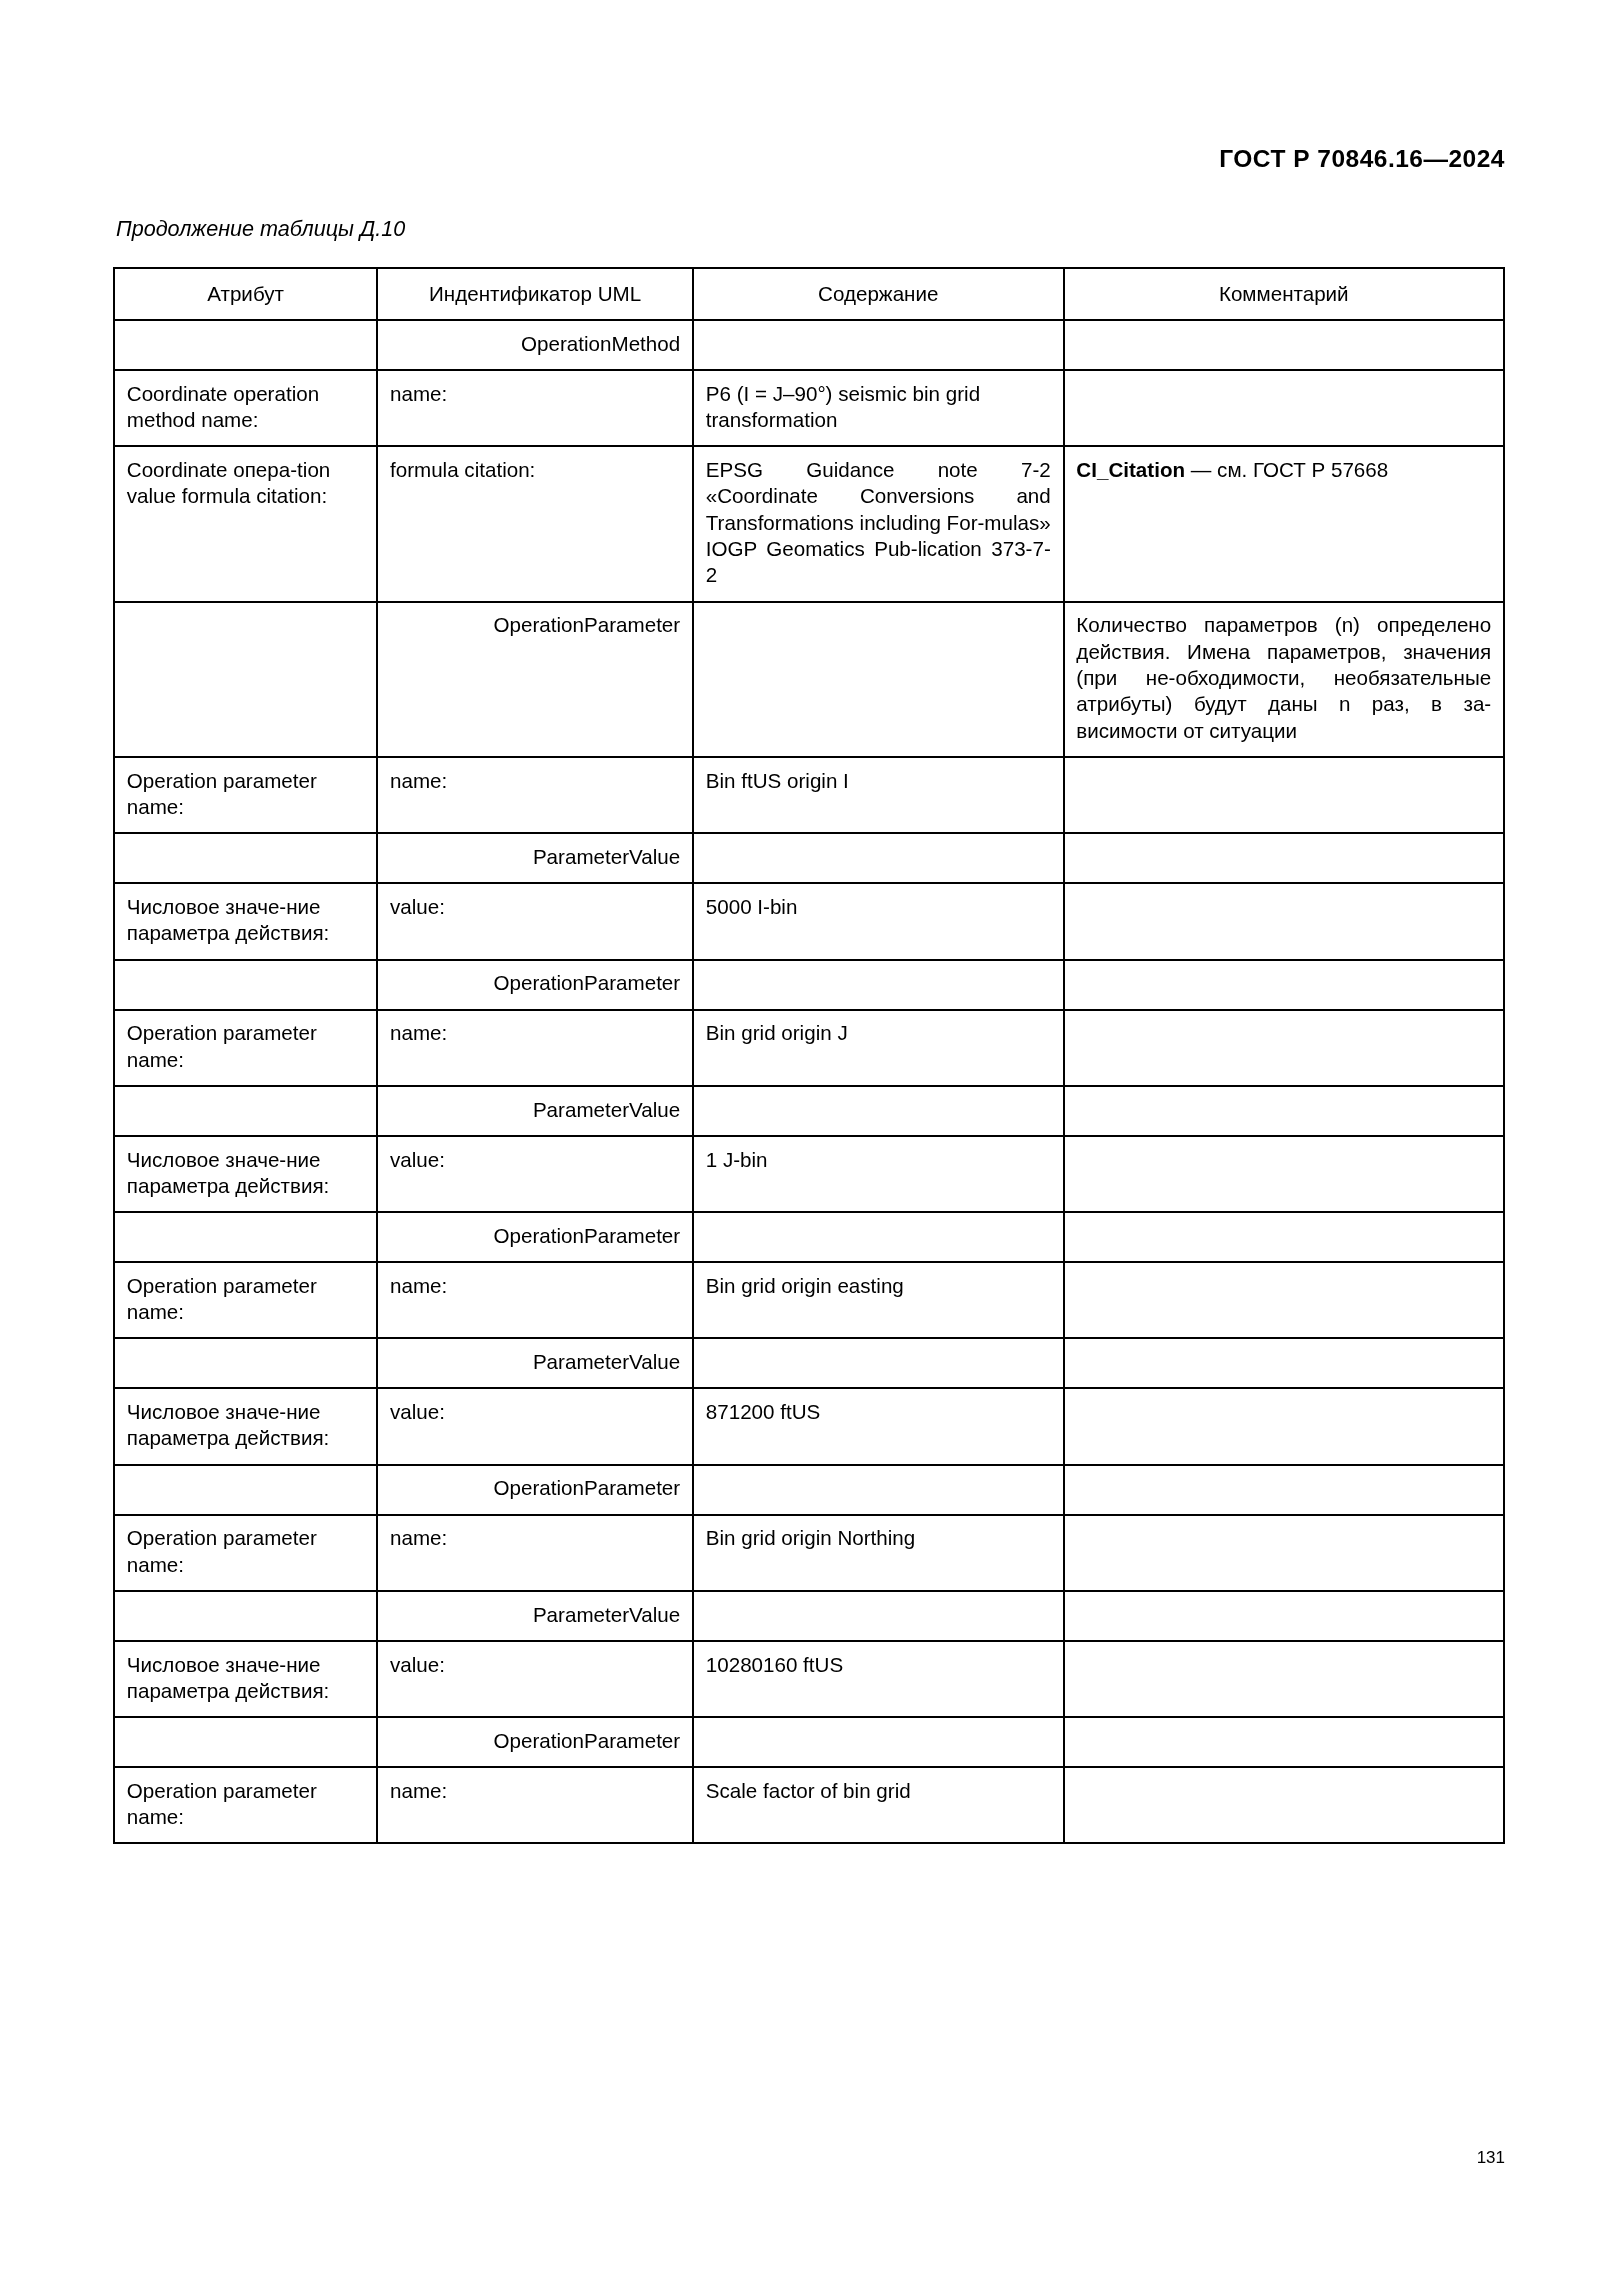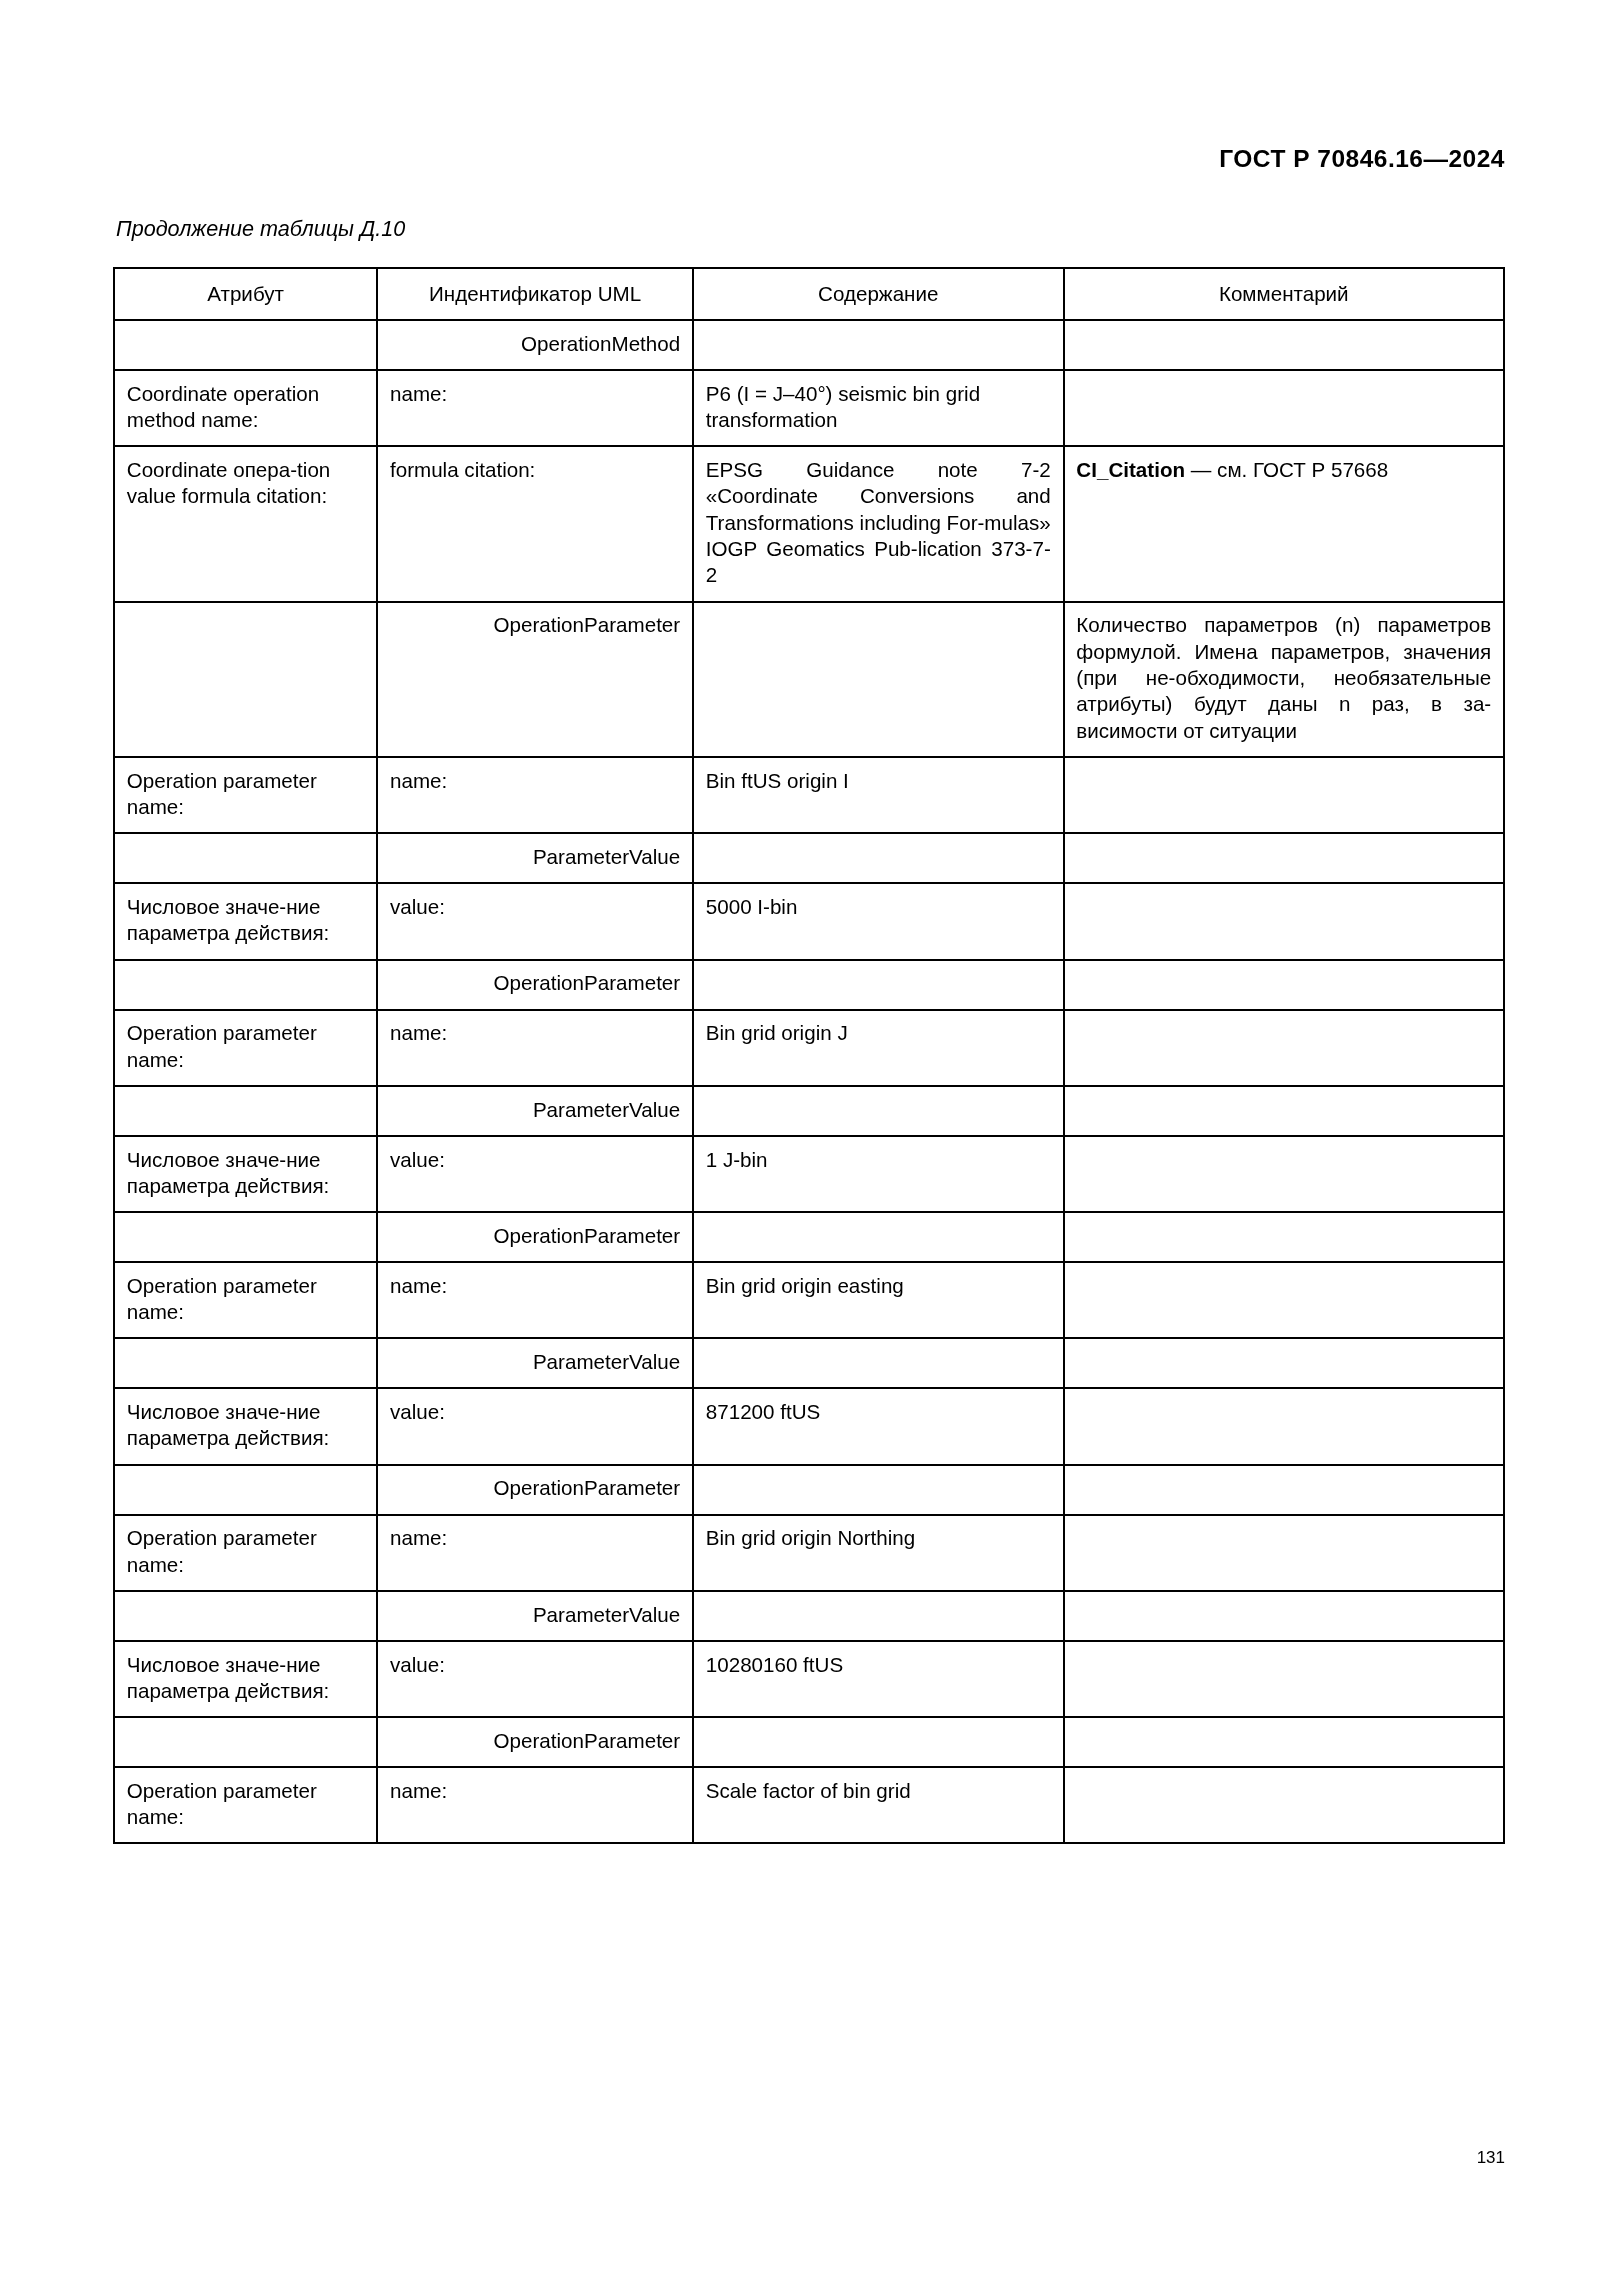--- a/index.html
+++ b/index.html
@@ -115,36 +115,36 @@
         <tr>
           <td></td>
           <td class="bold-uml">OperationMethod</td>
           <td></td>
           <td></td>
         </tr>
 
         <tr>
           <td>Coordinate operation method name:</td>
           <td>name:</td>
-          <td>P6 (I = J–40°) seismic bin grid transformation</td>
+          <td>P6 (I = J–90°) seismic bin grid transformation</td>
           <td></td>
         </tr>
 
         <tr>
           <td>Coordinate опера-tion value formula citation:</td>
           <td>formula citation:</td>
           <td class="justify">EPSG Guidance note 7-2 «Coordinate Conversions and Transformations including For-mulas» IOGP Geomatics Pub-lication 373-7-2</td>
           <td><b>CI_Citation</b><span> — см. ГОСТ Р 57668</span></td>
         </tr>
 
         <tr>
           <td></td>
           <td class="bold-uml">OperationParameter</td>
           <td></td>
-          <td class="justify">Количество параметров (n) параметров формулой. Имена параметров, значения (при не-обходимости, необязательные атрибуты) будут даны n раз, в за-висимости от ситуации</td>
+          <td class="justify">Количество параметров (n) определено действия. Имена параметров, значения (при не-обходимости, необязательные атрибуты) будут даны n раз, в за-висимости от ситуации</td>
         </tr>
 
         <tr>
           <td>Operation parameter name:</td>
           <td>name:</td>
           <td>Bin ftUS origin I</td>
           <td></td>
         </tr>
 
         <tr>

